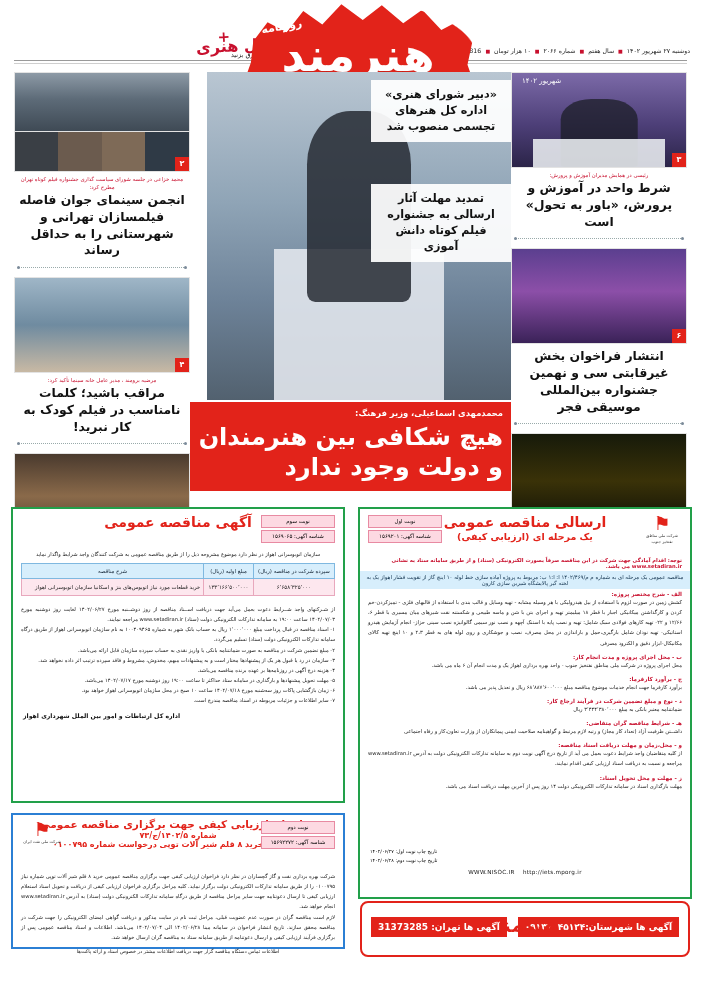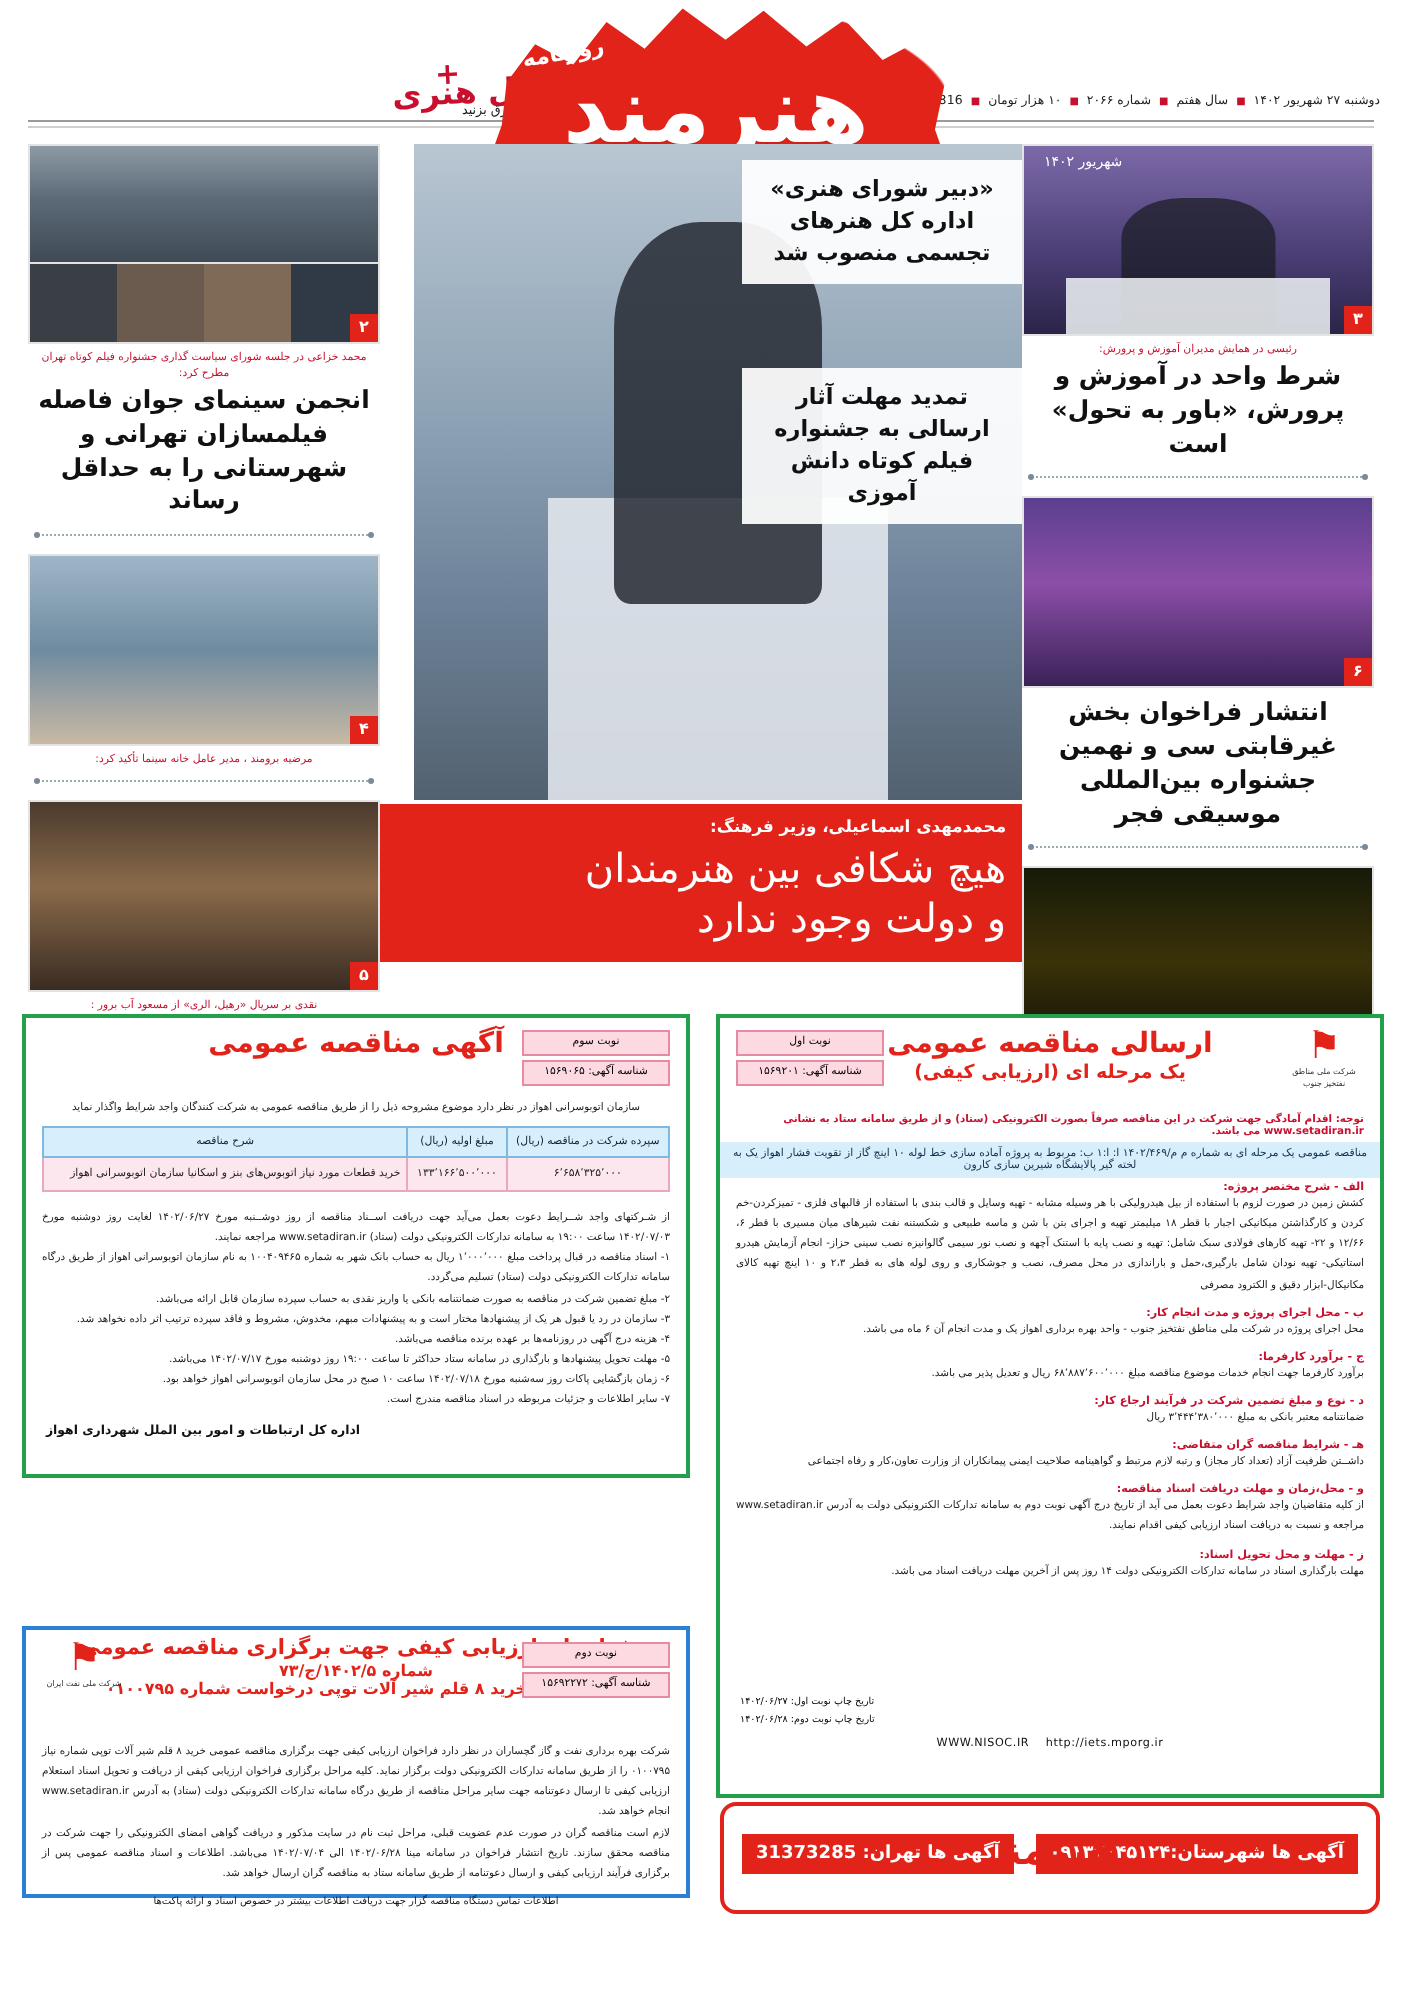--- a/index.html
+++ b/index.html
@@ -130,21 +130,21 @@
   .ov1 { top: 8px; right: 0; width: 140px; }
   .ov2 { top: 112px; right: 0; width: 140px; margin-left: 37px; }
   .ov .t { font-size: 11.2px; font-weight: bold; color:#111; line-height: 1.42; }
 
   .mainhead {
     position: absolute; top: 330px; left: 0; right: 0;
     background: #e2231a; color: #fff; padding: 6px 8px 9px;
     direction: rtl; 
   }
   .mainhead .k { font-size: 8.4px; font-weight: bold; margin-bottom: 4px; }
-  .mainhead .h { font-size: 20px; font-weight: normal; line-height: 1.26; }
+  .mainhead .h { font-size: 24px; font-weight: bold; line-height: 1.26; }
 
   
   .ads { position: absolute; top: 497px; left: 0; width: 701px; height: 503px; }
   .ad {
     position: absolute; background:#fff; direction: rtl;
   }
   .ad-green { border: 2px solid #22a04a; }
   .ad-blue  { border: 2px solid #2b7fd4; }
   .ad-title {
     color:#e2231a; font-weight: bold; font-size: 14px;
@@ -330,38 +330,39 @@
         <div class="head">انجمن سینمای جوان فاصله فیلمسازان تهرانی و شهرستانی را به حداقل رساند</div>
       </div>
       <div class="dotrule"></div>
 
       <div class="teaser">
         <div class="photo">
           <div class="ph p-woman"></div>
           <div class="badge">۴</div>
         </div>
         <div class="kicker">مرضیه برومند ، مدیر عامل خانه سینما تأکید کرد:</div>
+        <div class="head">مراقب باشید؛ کلمات نامناسب در فیلم کودک به کار نبرید!</div>
       </div>
       <div class="dotrule"></div>
 
       <div class="teaser">
         <div class="photo">
           <div class="ph p-serial"></div>
           <div class="badge">۵</div>
         </div>
         <div class="kicker">نقدی بر سریال «رهیل، الری» از مسعود آب برور :</div>
         <div class="head">نمایش زن، عاشورا و آزادگی</div>
       </div>
       <div class="dotrule"></div>
     </div>
   </div>
 
   <div class="ads">
 
-    <div class="ad ad-green" style="left:11px; top:10px; width:334px; height:232px;">
+    <div class="ad ad-green" style="left:11px; top:10px; width:334px; height:296px;">
       <div style="position:relative;height:40px;">
         <div class="ad-nobat">
           <span class="b">نوبت سوم</span>
           <span class="b" style="margin-top:2px;">
             <span>شناسه آگهی:</span>
             <span>۱۵۶۹۰۶۵</span>
           </span>
         </div>
         <div class="ad-title">آگهی مناقصه عمومی</div>
       </div>

